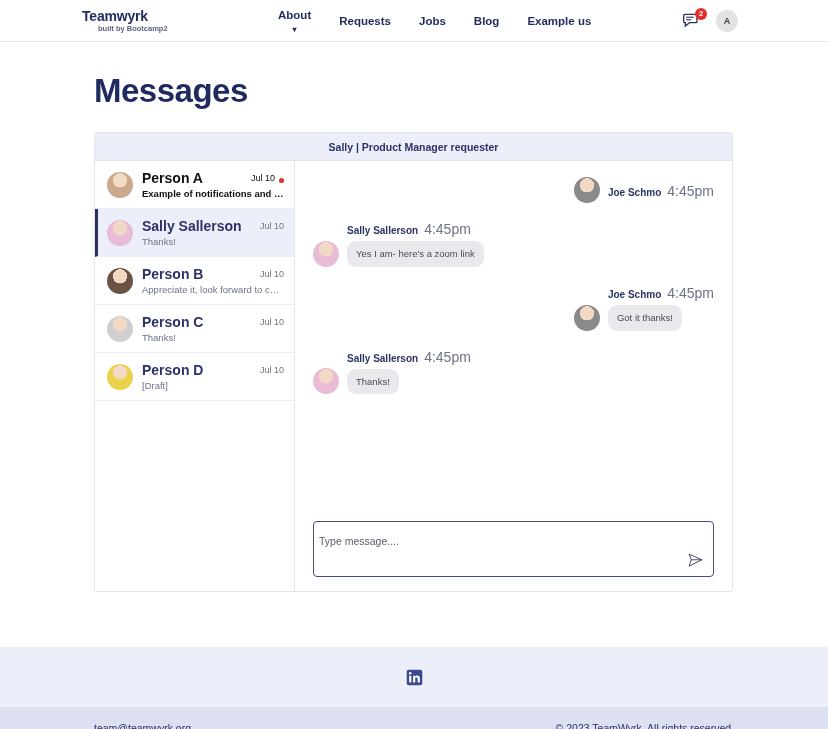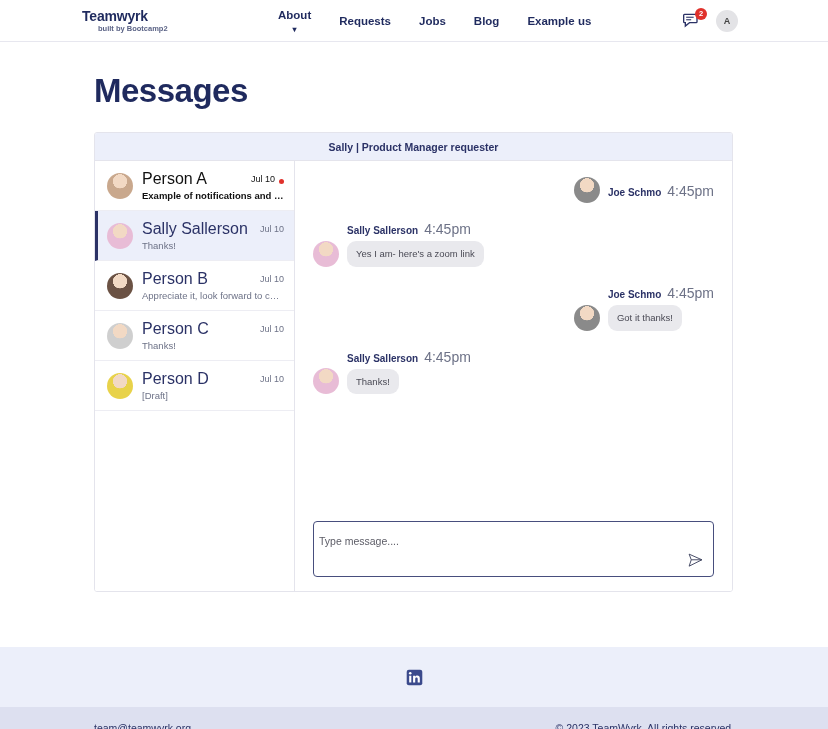--- a/index.html
+++ b/index.html
@@ -149,21 +149,21 @@
     background-size: cover;
     position: relative;
     overflow: hidden;
   }
   .conv-texts { flex: 1; min-width: 0; }
   .conv-line1 {
     display: flex; align-items: center; justify-content: space-between;
     gap: 6px;
   }
   .conv-name {
-    font-size: 16px; font-weight: normal; color: #2b3266;
+    font-size: 14px; font-weight: bold; color: #2b3266;
     white-space: nowrap; overflow: hidden; text-overflow: ellipsis;
   }
   .conv-row.unread .conv-name { color: #111111; }
   .conv-meta { display: flex; align-items: flex-end; gap: 4px; flex-shrink: 0; }
   .conv-date { font-size: 9px; color: #6d7287; white-space: nowrap; }
   .conv-row.unread .conv-date { color: #111111; }
   .dot-unread {
     width: 5px; height: 5px; border-radius: 50%;
     background: #e0312b; flex-shrink: 0;
   }

